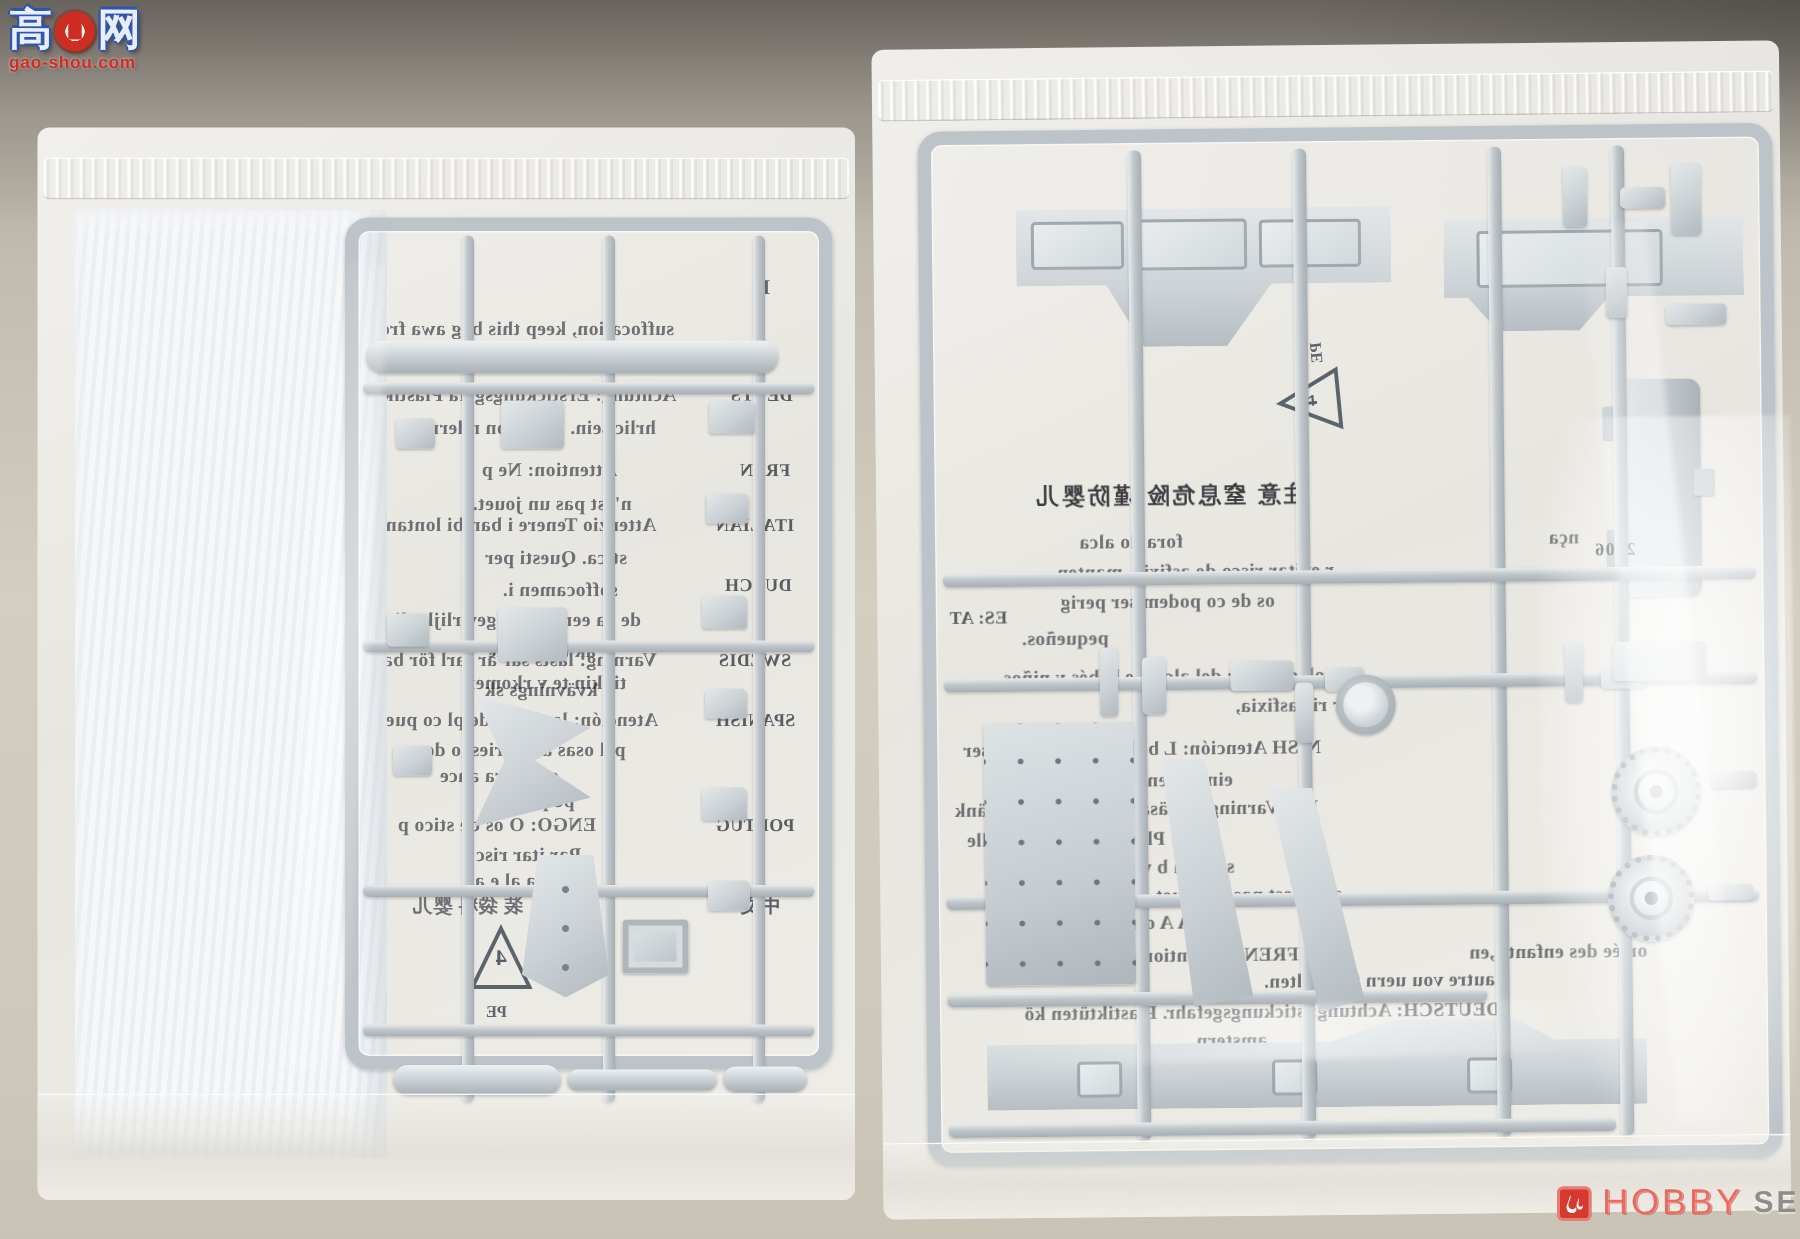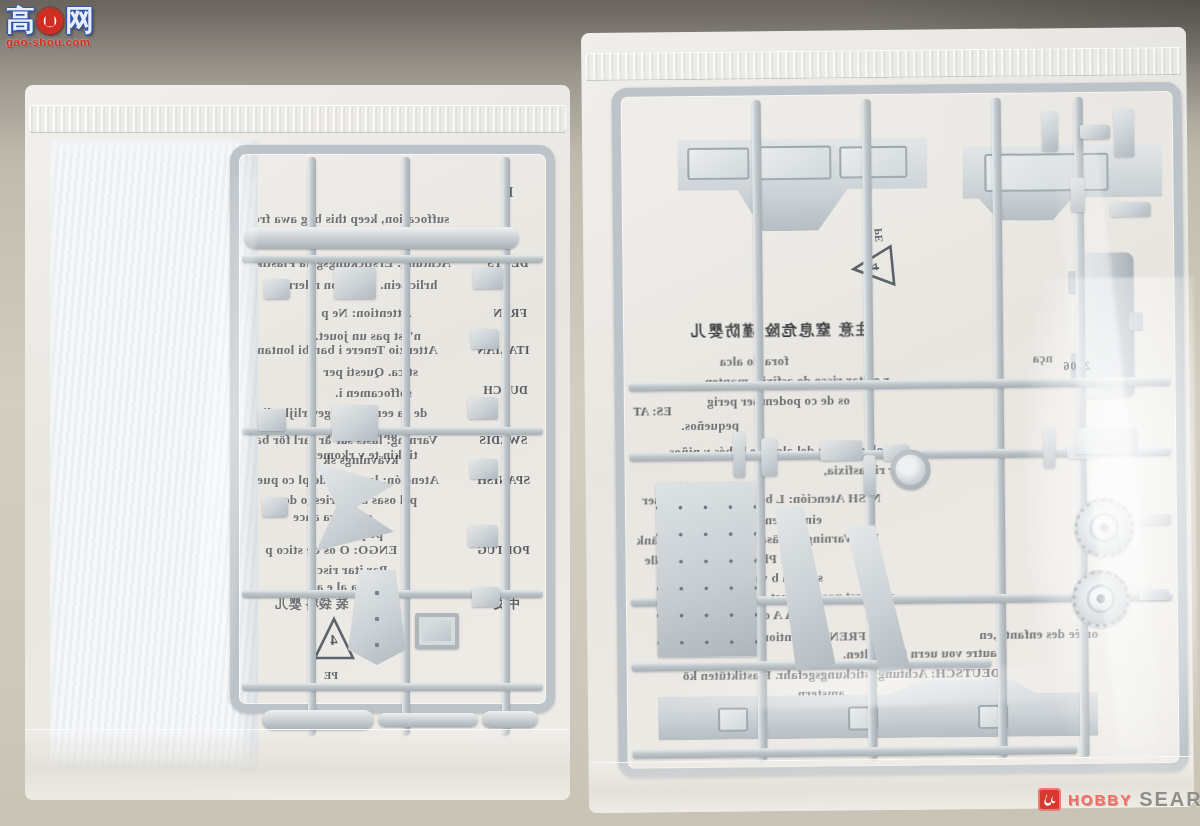--- a/index.html
+++ b/index.html
@@ -89,21 +89,21 @@
   .gao-gear{width:26px;height:26px;border-radius:50%;flex:0 0 auto;position:relative;
     background:radial-gradient(circle,#ffffff 0 34%,#cf2d22 36% 78%,#9c1d14 80%);
     box-shadow:0 0 0 2px rgba(156,29,20,.45),1px 2px 3px rgba(40,30,20,.5);}
   .gao-gear::after{content:"";position:absolute;left:50%;top:50%;width:9px;height:12px;transform:translate(-50%,-55%);
     background:#cf2d22;border-radius:3px 3px 1px 1px;}
   .gao-site{margin-top:1px;font-size:11.5px;font-weight:bold;color:#cf2d22;letter-spacing:.5px;
     text-shadow:0 0 2px rgba(255,255,255,.8),1px 1px 2px rgba(60,40,30,.5);}
   .wm-hs{position:absolute;left:1038px;top:788px;display:flex;align-items:center;gap:7px;}
   .hs-icon{width:23px;height:23px;border-radius:4px;background:#d63a2f;box-shadow:inset 0 0 0 2px rgba(255,255,255,.35);
     display:flex;align-items:center;justify-content:center;}
-  .hs-hobby{font-size:15px;font-weight:bold;letter-spacing:2px;color:#ee6a5e;
+  .hs-hobby{font-size:24px;font-weight:normal;letter-spacing:2px;color:#ee6a5e;
     text-shadow:0 0 1px #fff,1px 1px 0 rgba(170,45,35,.55);}
   .hs-search{font-size:20px;font-weight:bold;letter-spacing:2px;color:#8d8d89;text-shadow:0 1px 1px rgba(255,255,255,.5);}
 </style>
 </head>
 <body>
 
 <div class="photo">
   <div class="bg-top"></div>
   <div class="bg-corner"></div>
 

